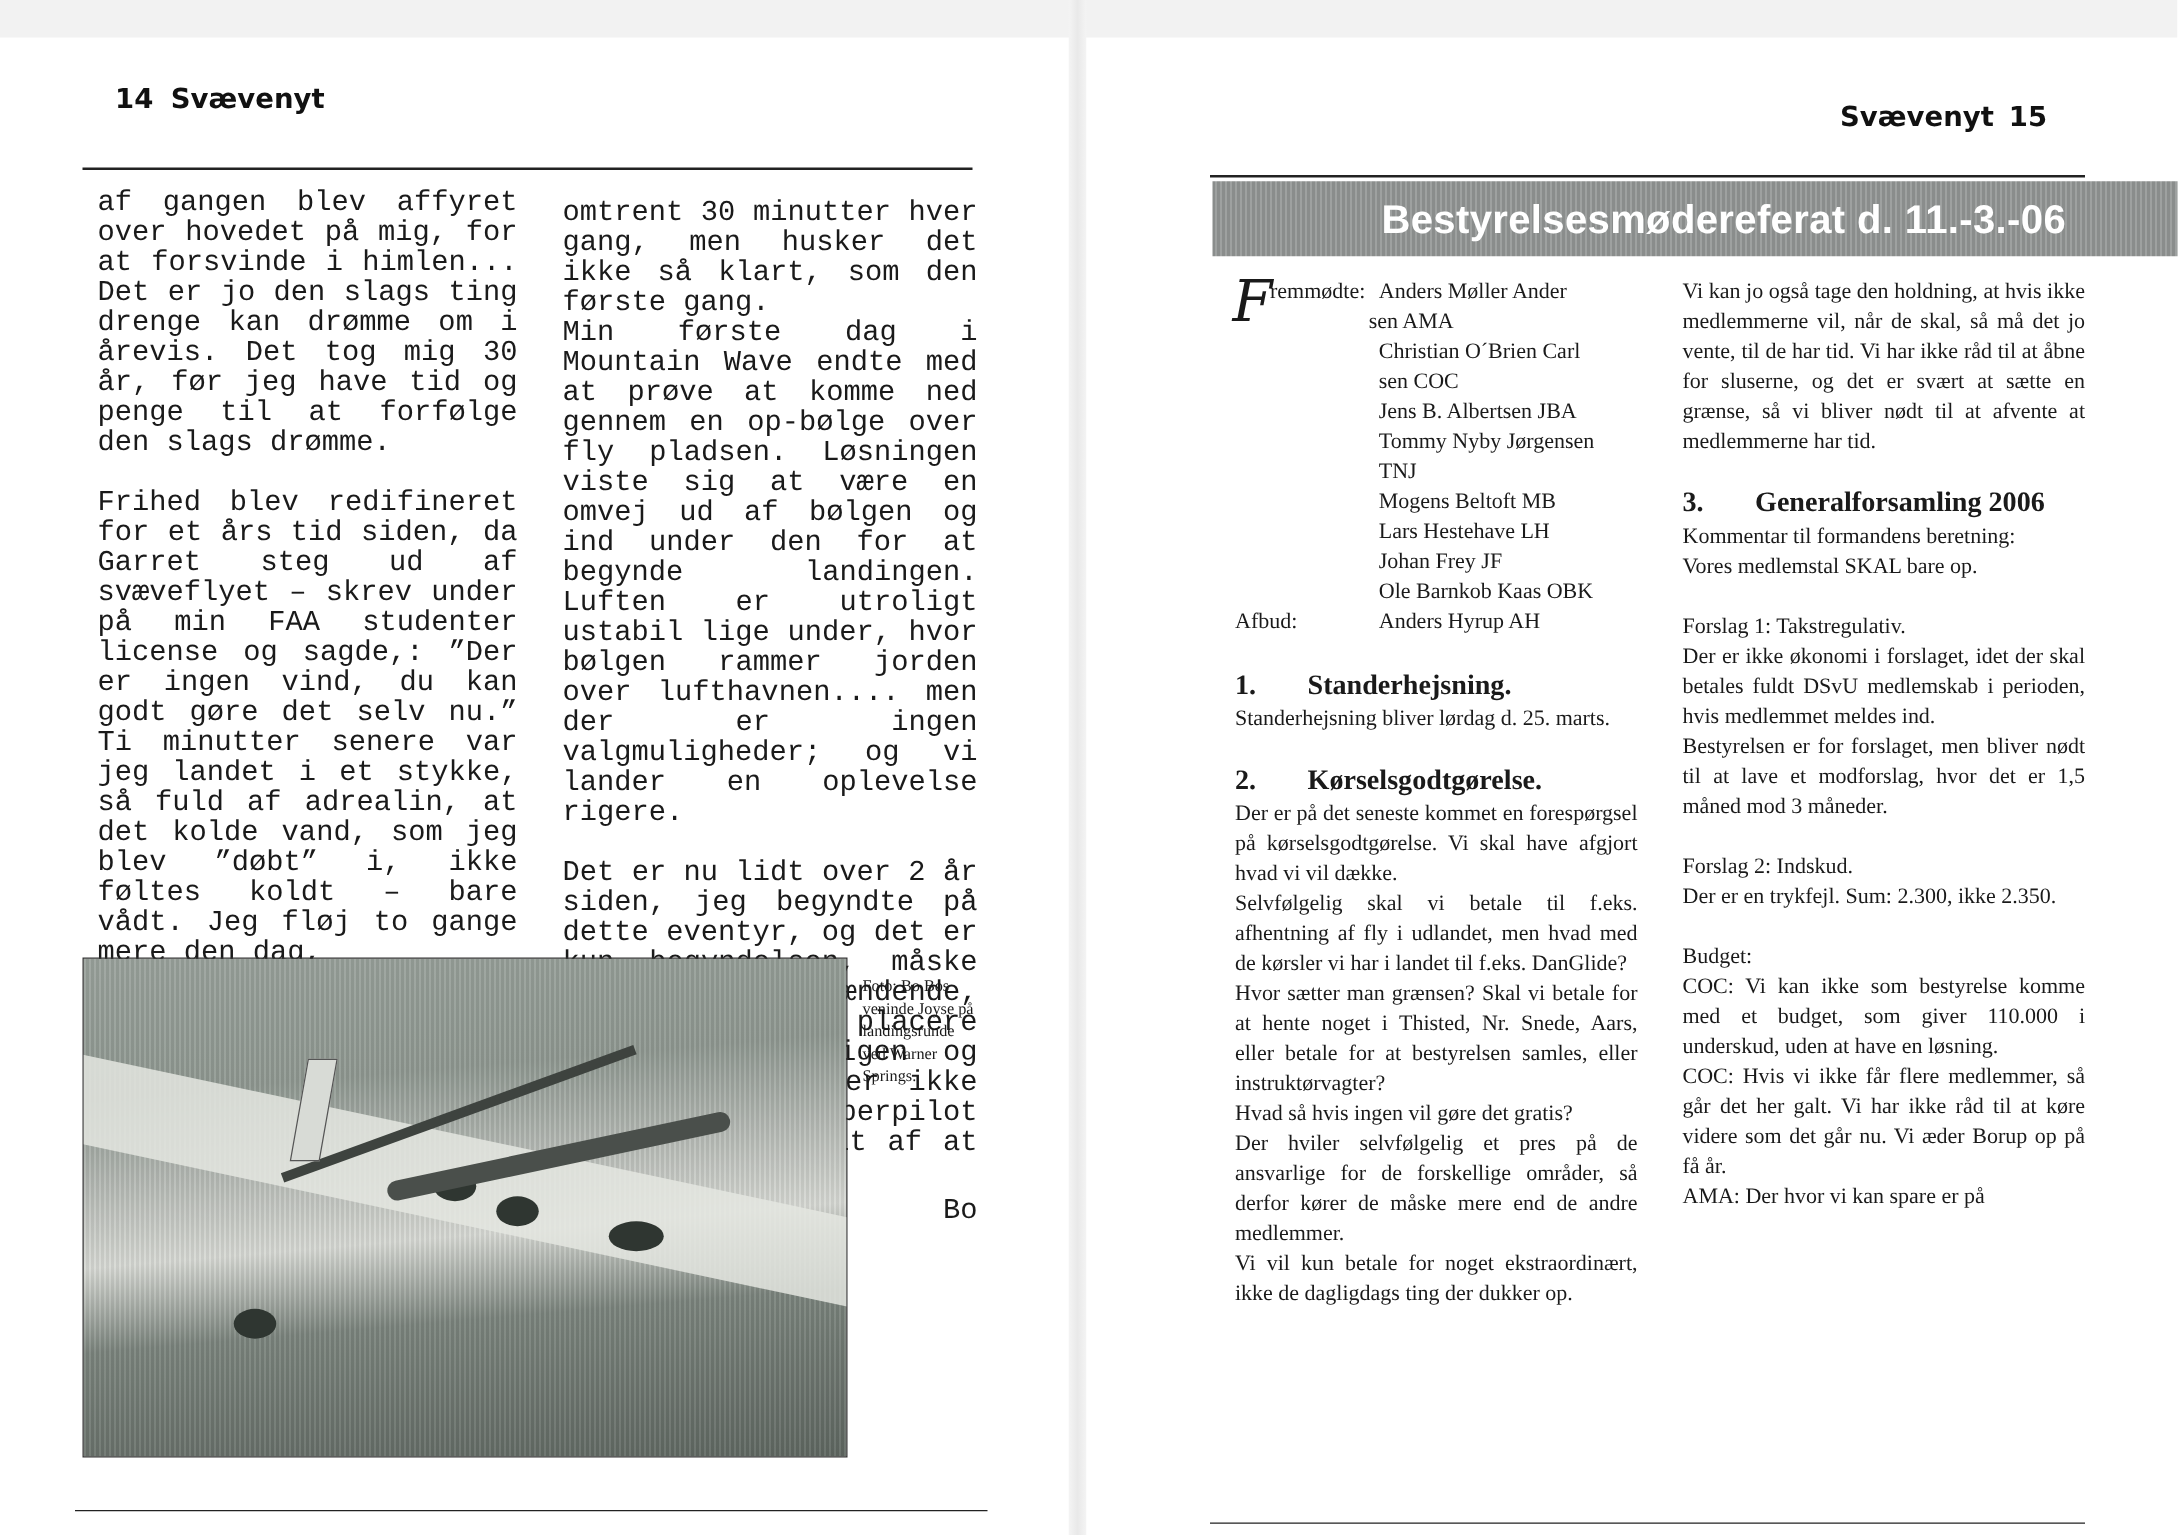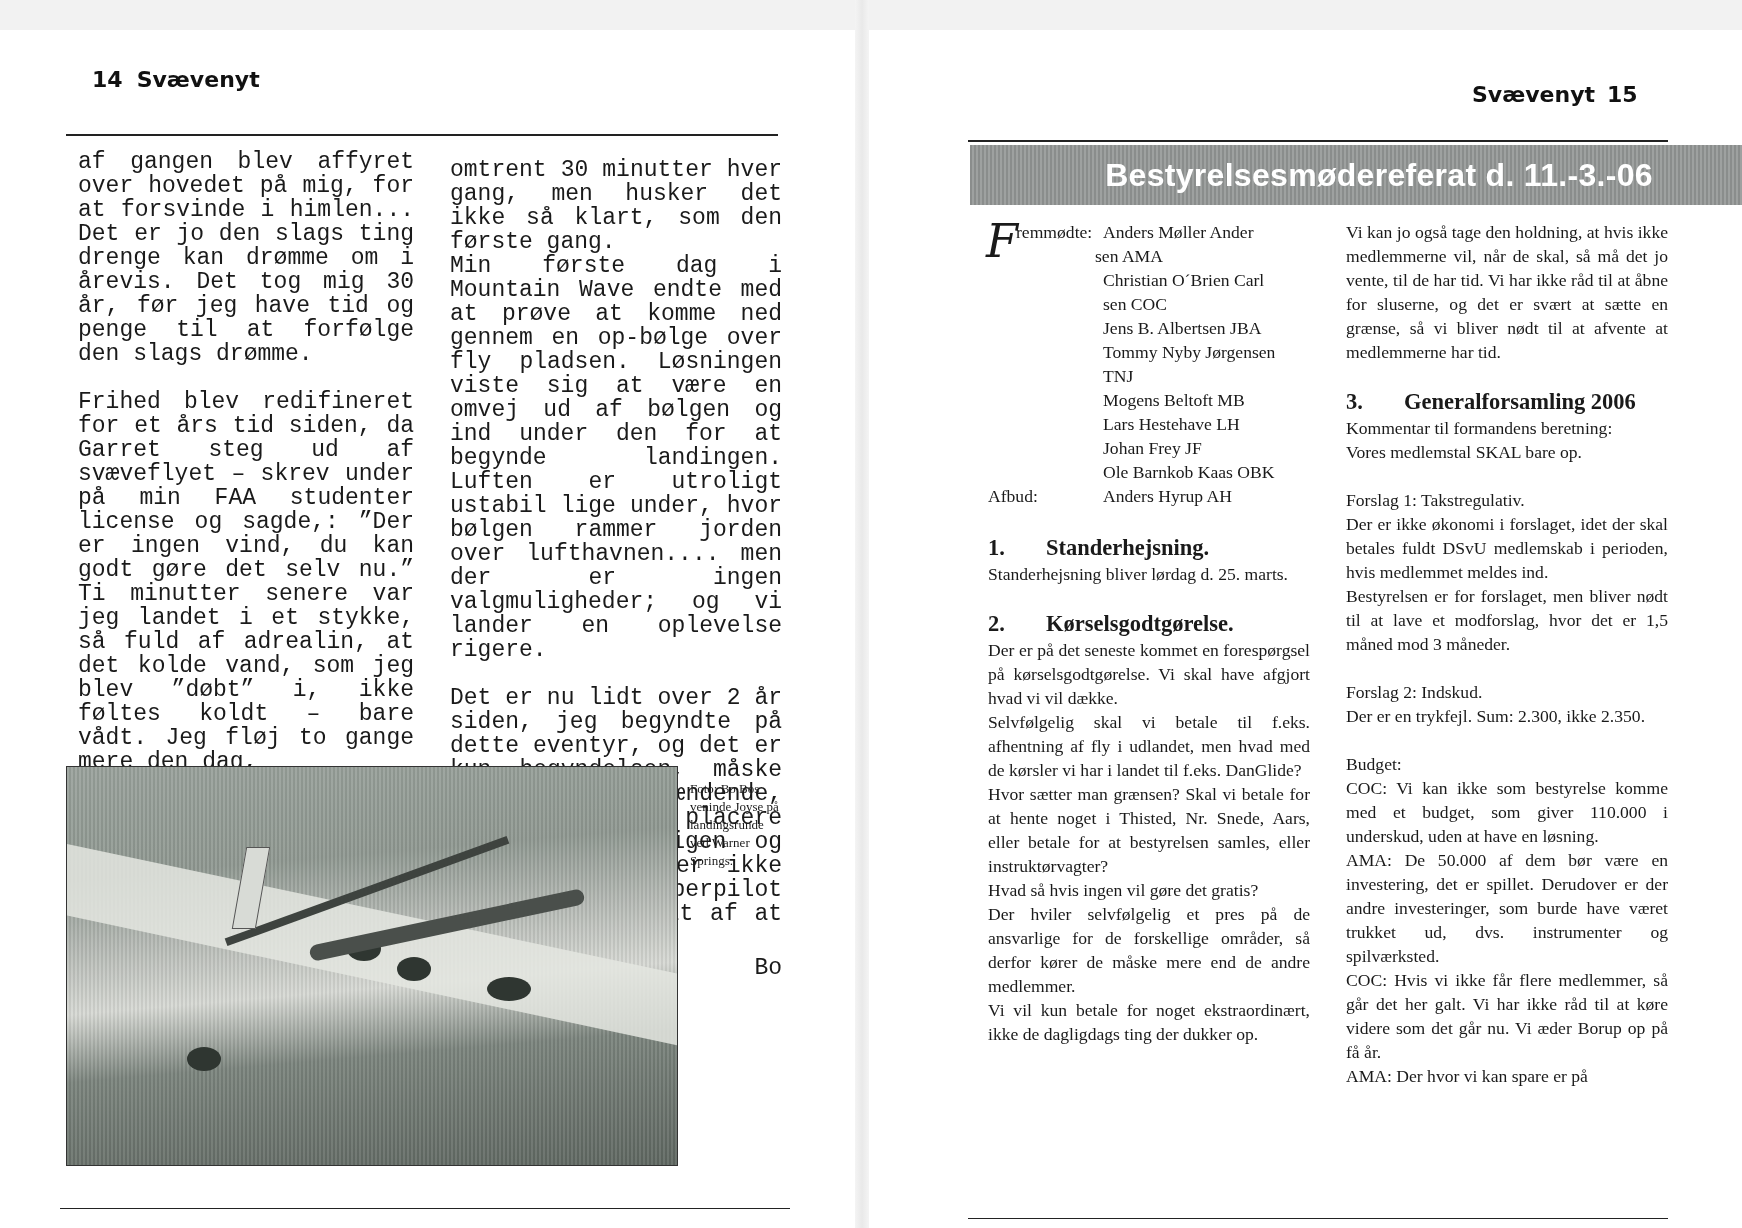--- a/index.html
+++ b/index.html
@@ -140,19 +140,18 @@
     <div class="gap"></div>
     <p>Forslag 1: Takstregulativ.</p>
     <p>Der er ikke økonomi i forslaget, idet der skal betales fuldt DSvU medlemskab i perioden, hvis medlemmet meldes ind.</p>
     <p>Bestyrelsen er for forslaget, men bliver nødt til at lave et modforslag, hvor det er 1,5 måned mod 3 måneder.</p>
     <div class="gap"></div>
     <p>Forslag 2: Indskud.</p>
     <p>Der er en trykfejl. Sum: 2.300, ikke 2.350.</p>
     <div class="gap"></div>
     <p>Budget:</p>
     <p>COC: Vi kan ikke som bestyrelse komme med et budget, som giver 110.000 i underskud, uden at have en løsning.</p>
-    <p>AMA: De 50.000 af dem bør være en investering, det er spillet. Derudover er der andre investeringer, som burde have været trukket ud, dvs. instrumenter og spilværksted.</p>
     <p>COC: Hvis vi ikke får flere medlemmer, så går det her galt. Vi har ikke råd til at køre videre som det går nu. Vi æder Borup op på få år.</p>
     <p>AMA: Der hvor vi kan spare er på</p>
   </div>
 
   <div class="rule" style="left:968px; top:1218px; width:700px; height:1px;"></div>
 </div>
 
 </body></html>

